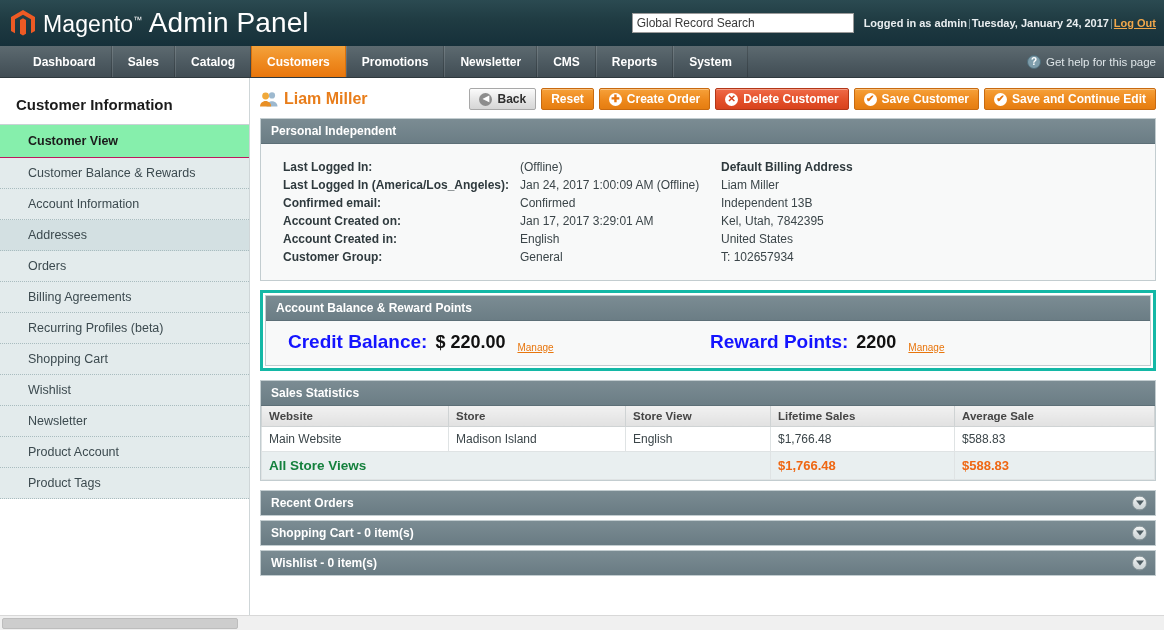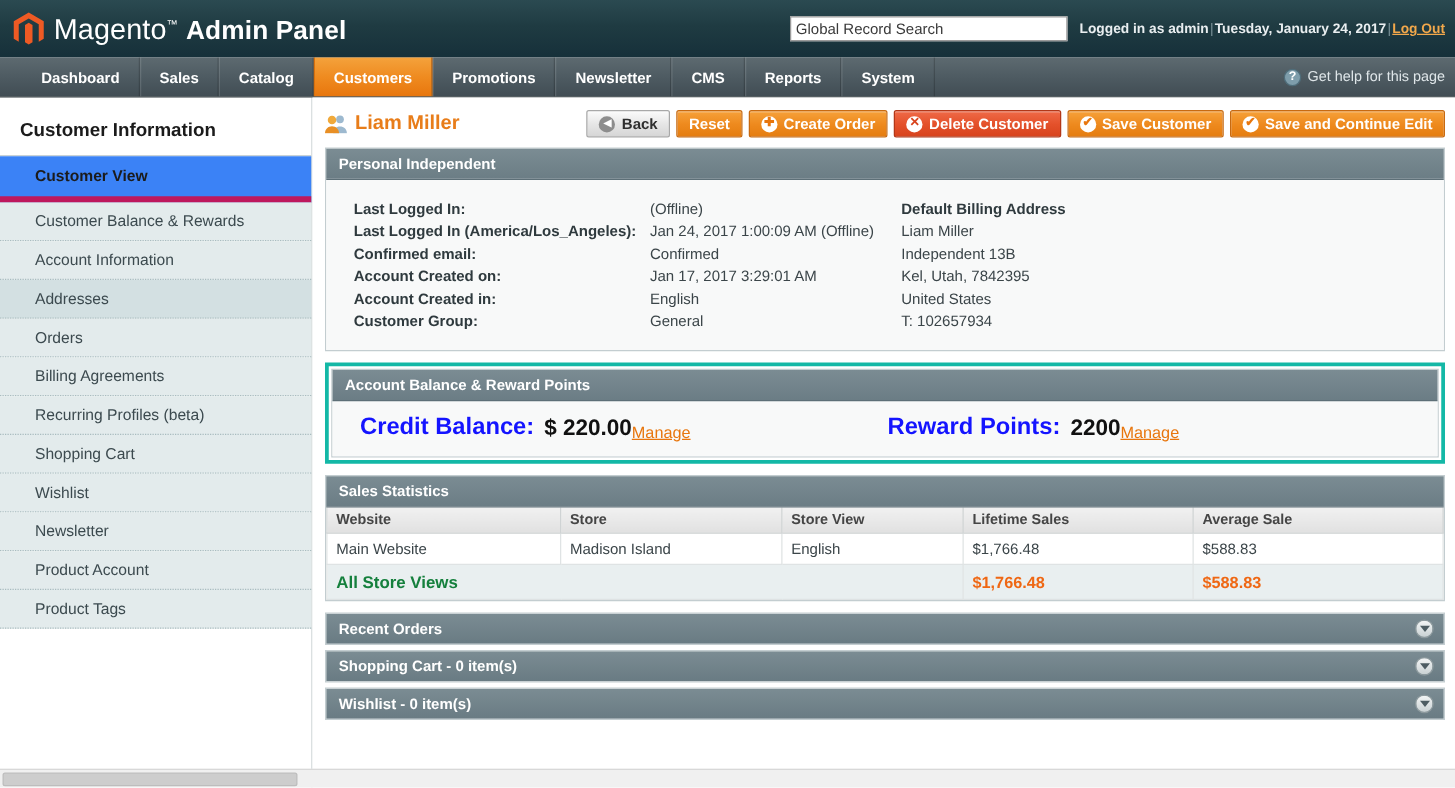--- a/index.html
+++ b/index.html
@@ -25,21 +25,21 @@
   .logo-mark svg { display: block; }
   .logo-text {
     margin-left: 7px;
     color: #ffffff;
     font-size: 23px;
     letter-spacing: .1px;
     white-space: nowrap;
   }
   .logo-text .m { font-weight: 400; }
   .logo-text .tm { font-size: 9px; vertical-align: super; }
-  .logo-text .ap { font-weight: bold; font-size: 21px; }
+  .logo-text .ap { font-weight: normal; font-size: 28px; }
 
   .header-right {
     position: absolute;
     right: 8px; top: 0; height: 46px;
     display: flex; align-items: center;
     gap: 10px;
   }
   .global-search {
     width: 222px; height: 20px;
     border: 1px solid #9a9a9a;
@@ -116,22 +116,22 @@
     padding-top: 8px;
   }
   .sidebar-title {
     font-size: 15px; font-weight: bold; color: #1b1b1b;
     padding: 10px 0 11px 16px;
     border-bottom: 1px solid #c9d2d5;
   }
   .sb-first {
     font-size: 12.5px; font-weight: bold; color: #1b1b1b;
     padding: 9px 0 9px 28px;
-    background: #3b82f6;
-    border-bottom: 5px solid #be185d;
+    background: #86efac;
+    border-bottom: 1px solid #be185d;
     cursor: pointer;
   }
   .sb-item {
     font-size: 12.5px; color: #3c4a4f;
     padding: 8px 0 8px 28px;
     background: #e3ebec;
     border-bottom: 1px dotted #a9bcbf;
     cursor: pointer;
   }
   .sb-item.hl { background: #d3e0e2; }
@@ -226,22 +226,22 @@
   }
   .bal-block { display: flex; align-items: flex-end; }
   .bal-block.first { padding-left: 22px; width: 444px; }
   .bal-label {
     color: #1414ff; font-size: 19px; font-weight: bold; white-space: nowrap;
   }
   .bal-value {
     color: #111111; font-size: 18px; font-weight: bold; margin-left: 8px; white-space: nowrap;
   }
   .bal-manage {
-    color: #e8760d; font-size: 13px; text-decoration: underline;
-    cursor: pointer; white-space: nowrap;
+    color: #e8760d; font-size: 10px; text-decoration: underline;
+    margin-left: 12px; cursor: pointer; white-space: nowrap;
   }
 
   
   table.stats { width: 100%; border-collapse: collapse; background: #ffffff; }
   table.stats th {
     background: linear-gradient(to bottom, #f1f1f1 0%, #e1e1e1 100%);
     border: 1px solid #cfd3d4;
     border-top: none;
     text-align: left;
     font-size: 11.5px; font-weight: bold; color: #454545;

